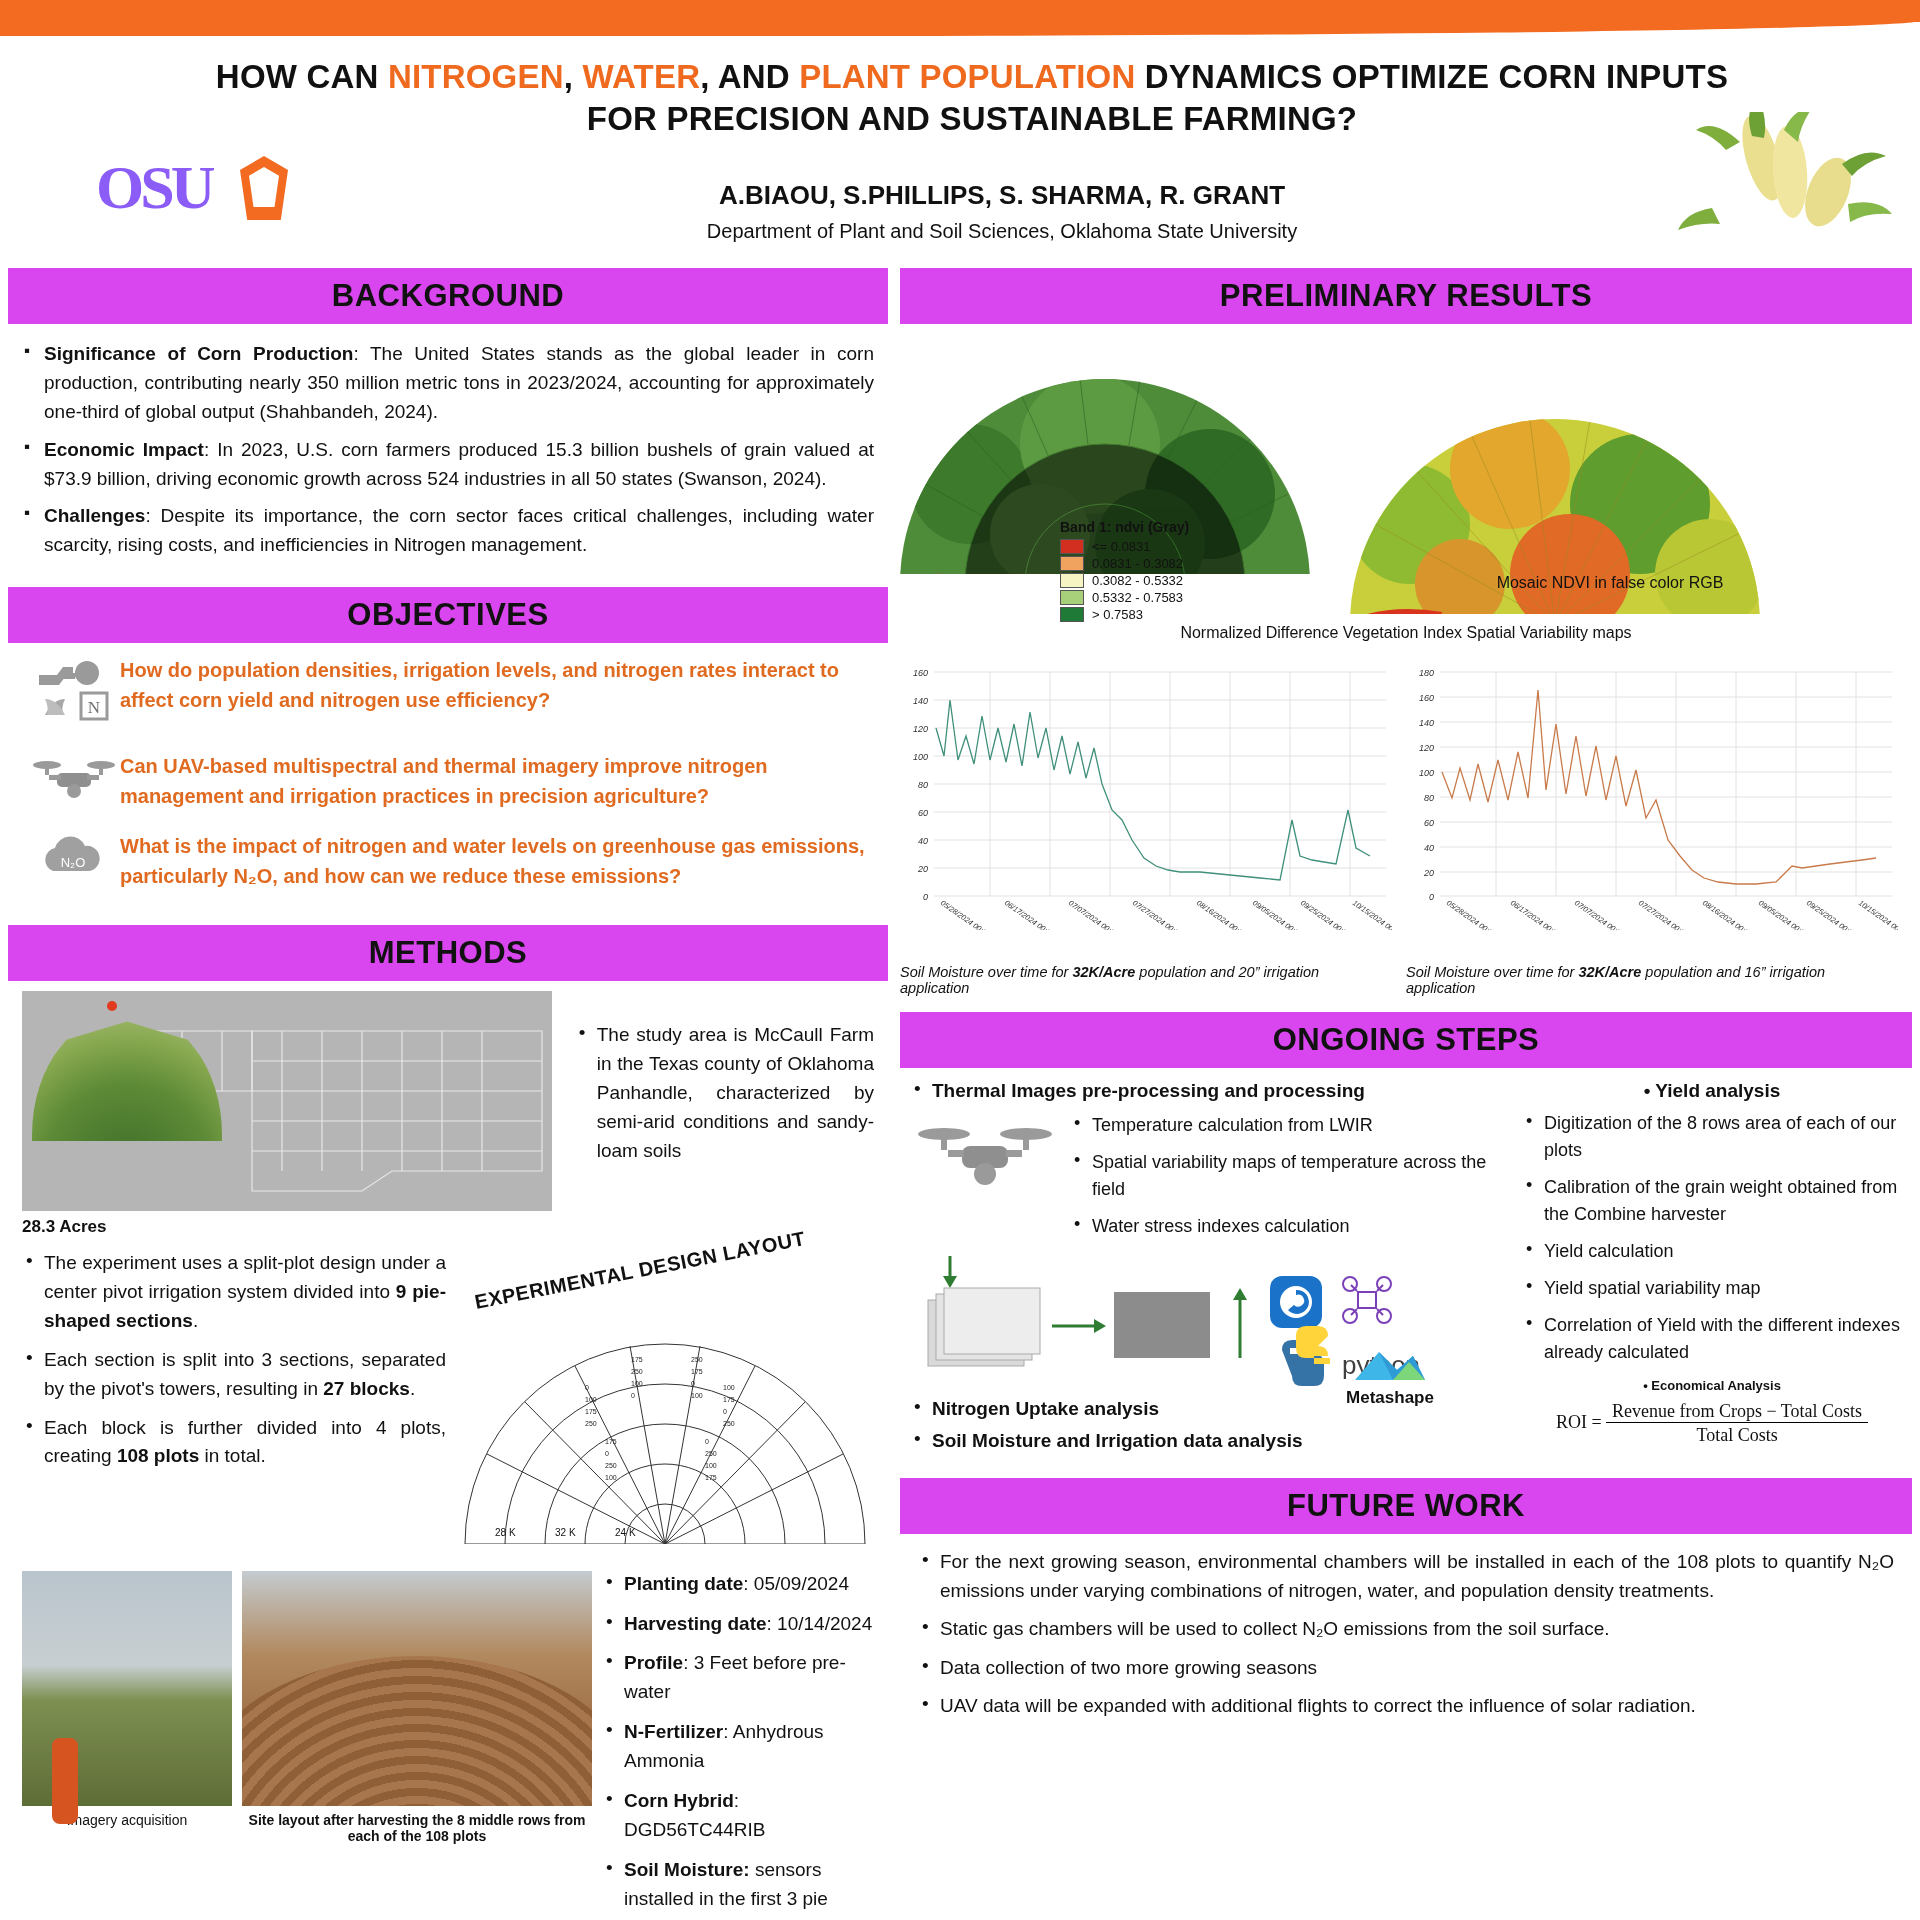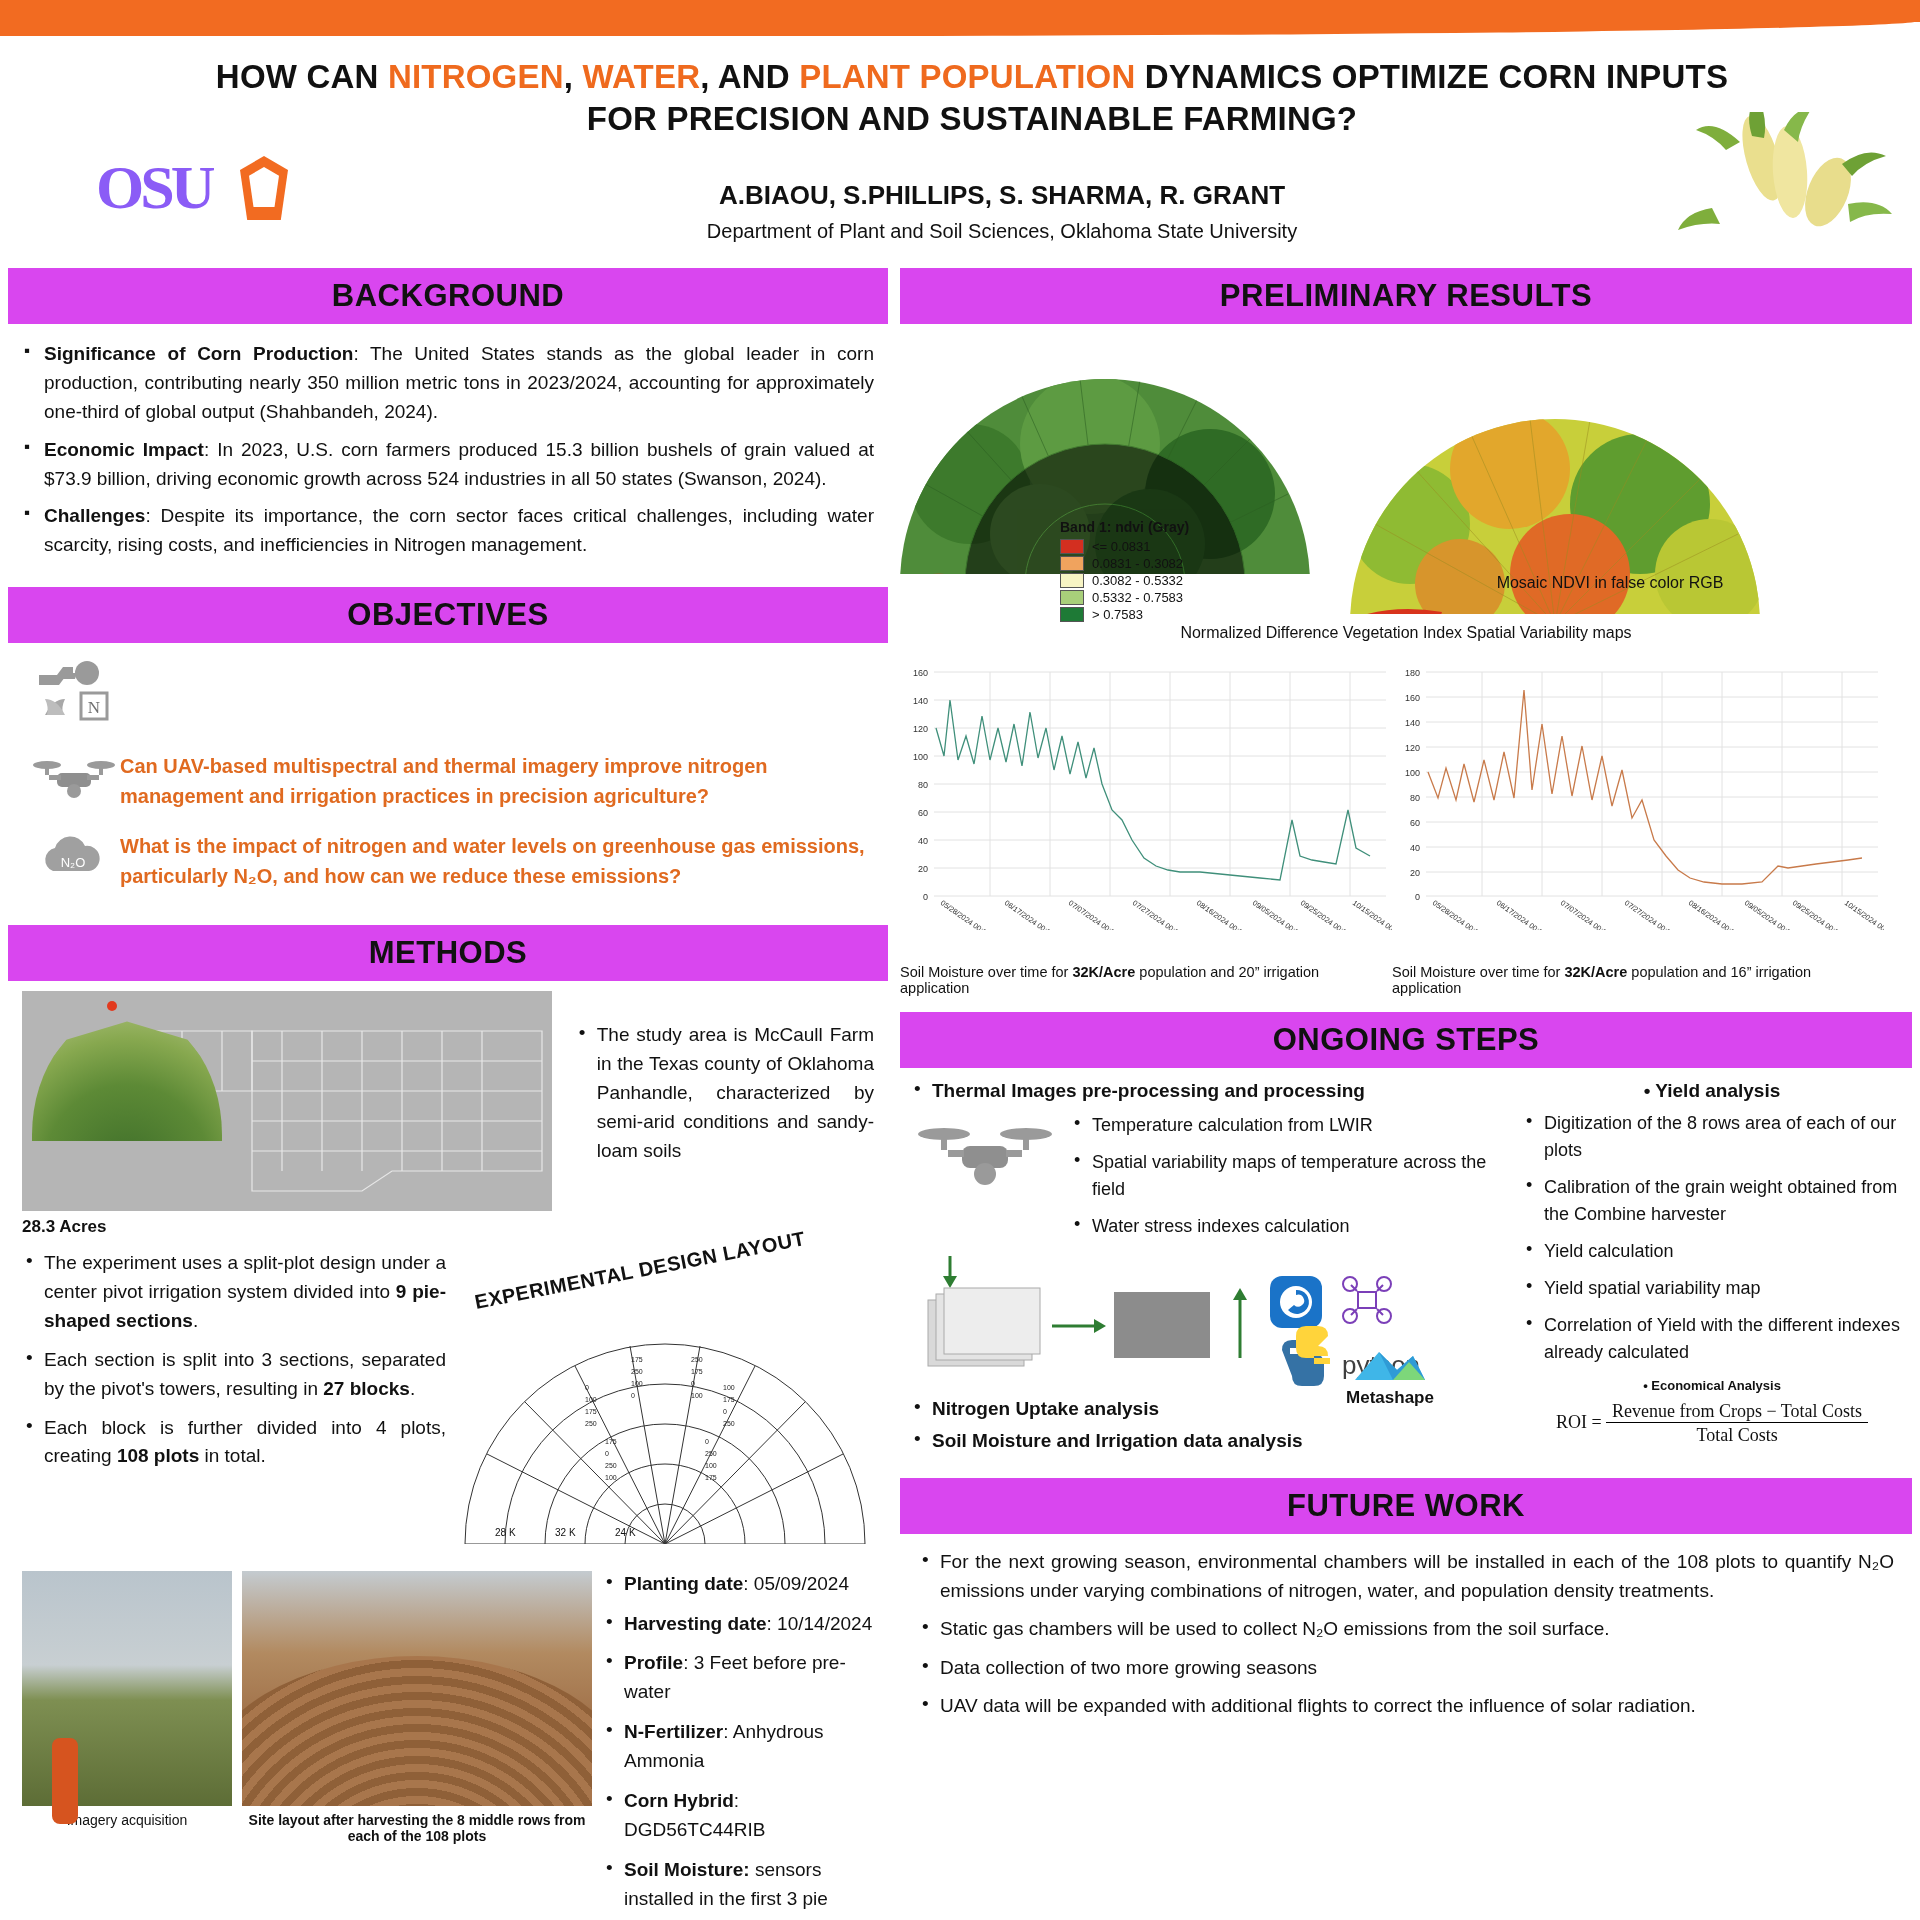--- a/index.html
+++ b/index.html
@@ -100,21 +100,21 @@
   .col-right { position:absolute; top:268px; left:900px; width:1012px; }
   .ndvi-area { position:relative; height:330px; }
   .ndvi-fan { position:absolute; width:430px; height:240px; }
   .ndvi-fan.a { left:-10px; top:10px; }
   .ndvi-fan.b { left:440px; top:50px; }
   .legend-box { position:absolute; left:160px; top:195px; font-size:13px; }
   .legend-box .lt { font-weight:bold; margin-bottom:4px; font-size:14px; }
   .legend-row { display:flex; align-items:center; margin:2px 0; }
   .legend-sw { width:24px; height:15px; border:1px solid #555; margin-right:8px; }
 
-  .charts { display:flex; margin-top:6px; }
+  .charts { display:flex; gap:14px; margin-top:6px;font-style:italic; }
   .chart-card { width:492px; }
   .chart-box { width:492px; height:270px; background:#fff; position:relative; }
   .chart-cap { font-size:14.5px; margin-top:34px; }
   .chart-cap b { font-weight:bold; }
 
   .ongoing { margin-top:16px; }
   .ongoing-body { display:flex; padding:12px 10px 6px 10px; }
   .ong-left { width:600px; }
   .ong-right { width:400px; padding-left:12px; }
   .ong-h { font-weight:bold; font-size:19px; }
@@ -181,20 +181,21 @@
         <svg width="86" height="72" viewBox="0 0 86 72">
           <path d="M8 20 h18 l6 -8 h10 v10 h-8 l-6 8 H8z" fill="#9a9a9a"></path>
           <circle cx="56" cy="18" r="12" fill="#9a9a9a"></circle>
           <path d="M46 18 h-12 l-6 6 h16z" fill="#9a9a9a"></path>
           <path d="M14 60 q8 -16 20 -16 q-4 8 -2 16z" fill="#a8a8a8"></path>
           <path d="M34 60 q-8 -16 -20 -16 q4 8 2 16z" fill="#bdbdbd"></path>
           <rect x="50" y="38" width="26" height="26" fill="none" stroke="#9a9a9a" stroke-width="3"></rect>
           <text x="63" y="58" font-size="17" text-anchor="middle" fill="#6f6f6f" font-family="Liberation Serif, serif">N</text>
         </svg>
       </div>
+      <div class="obj-text">How do population densities, irrigation levels, and nitrogen rates interact to affect corn yield and nitrogen use efficiency?</div>
     </div>
 
     <div class="obj-row">
       <div class="obj-icon">
         <svg width="86" height="56" viewBox="0 0 86 56">
           <ellipse cx="16" cy="14" rx="14" ry="4" fill="#9a9a9a"></ellipse>
           <ellipse cx="70" cy="14" rx="14" ry="4" fill="#9a9a9a"></ellipse>
           <rect x="14" y="14" width="4" height="10" fill="#9a9a9a"></rect>
           <rect x="68" y="14" width="4" height="10" fill="#9a9a9a"></rect>
           <rect x="26" y="22" width="34" height="14" rx="5" fill="#8f8f8f"></rect>

